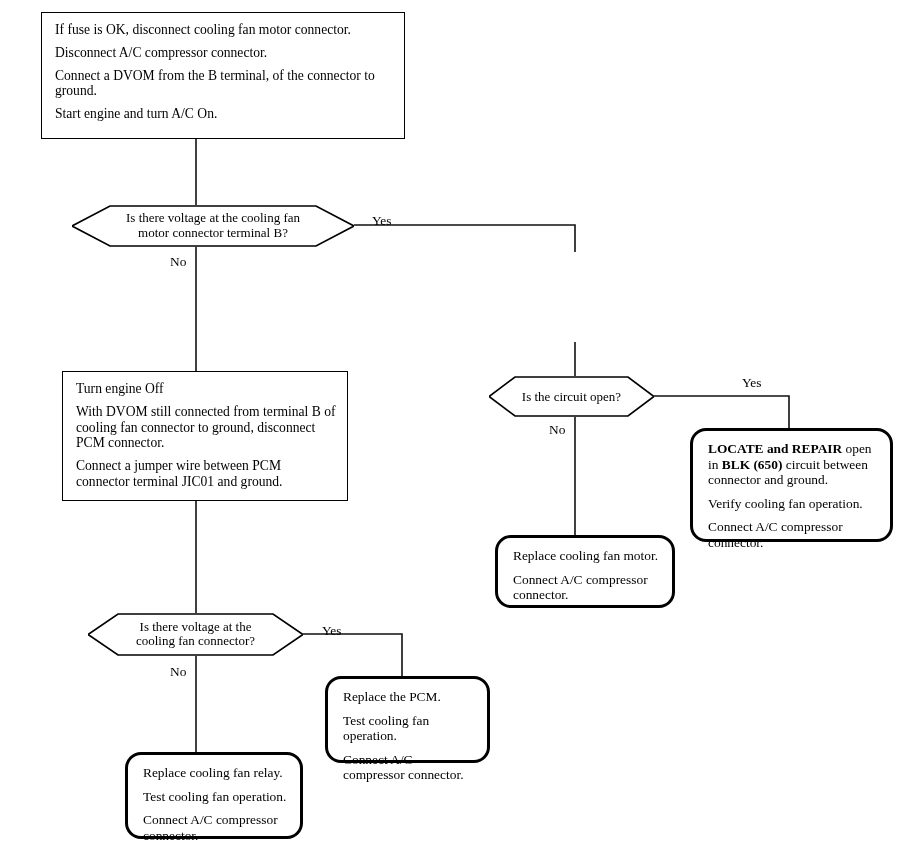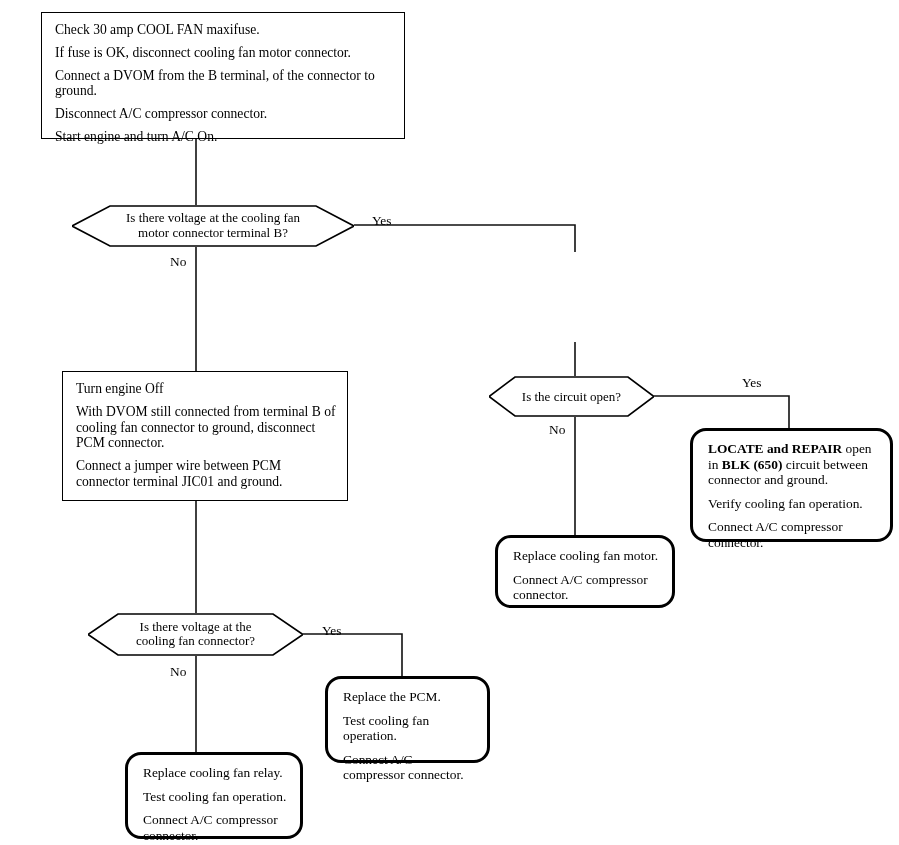--- a/index.html
+++ b/index.html
@@ -110,24 +110,23 @@
     <line x1="575" y1="417" x2="575" y2="535"></line>
 
     <line x1="196" y1="501" x2="196" y2="613"></line>
 
     <polyline points="303,634 402,634 402,676"></polyline>
 
     <line x1="196" y1="656" x2="196" y2="752"></line>
   </svg>
 
   <div class="node-process" style="left:41px; top:12px; width:364px; height:127px;">
-    <p class="line">Check 30 amp COOL FAN maxifuse.</p>
     <p class="line">If fuse is OK, disconnect cooling fan motor connector.</p>
+    <p class="line">Disconnect A/C compressor connector.</p>
     <p class="line">Connect a DVOM from the B terminal, of the connector to ground.</p>
-    <p class="line">Disconnect A/C compressor connector.</p>
     <p class="line">Start engine and turn A/C On.</p>
   </div>
 
   <div class="node-decision" style="left:72px; top:205px; width:282px; height:42px;">
     <svg viewBox="0 0 282 42" preserveAspectRatio="none">
       <polygon points="0,21 38,1 244,1 282,21 244,41 38,41"></polygon>
     </svg>
     <div class="dtext">
       <span class="ln">Is there voltage at the cooling fan</span>
       <span class="ln">motor connector terminal B?</span>

